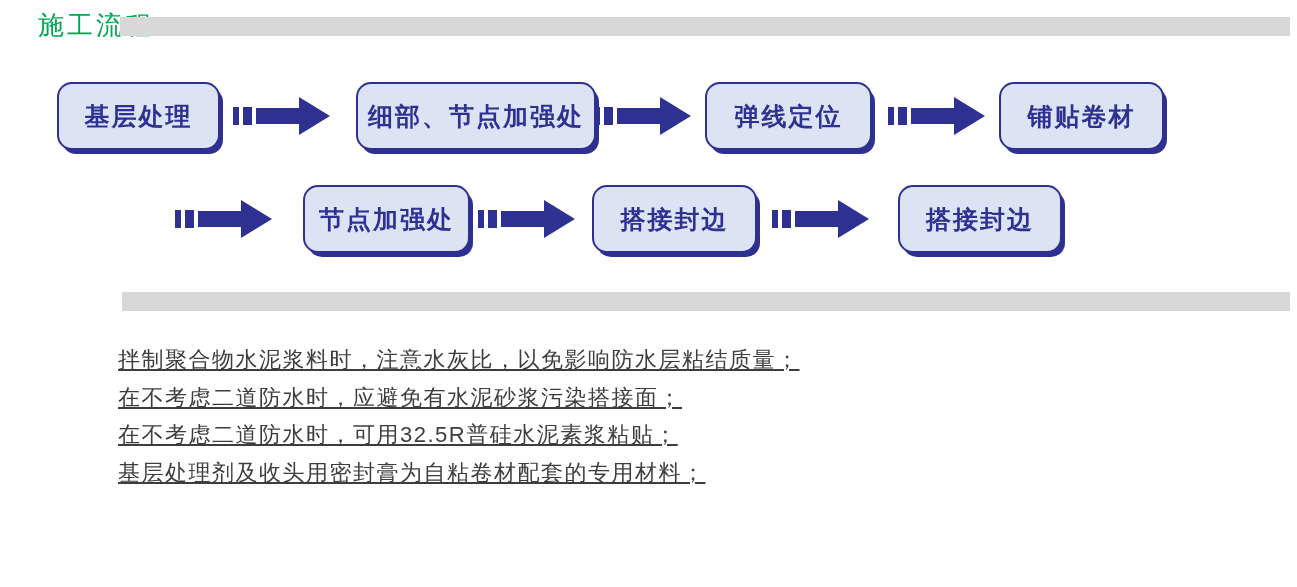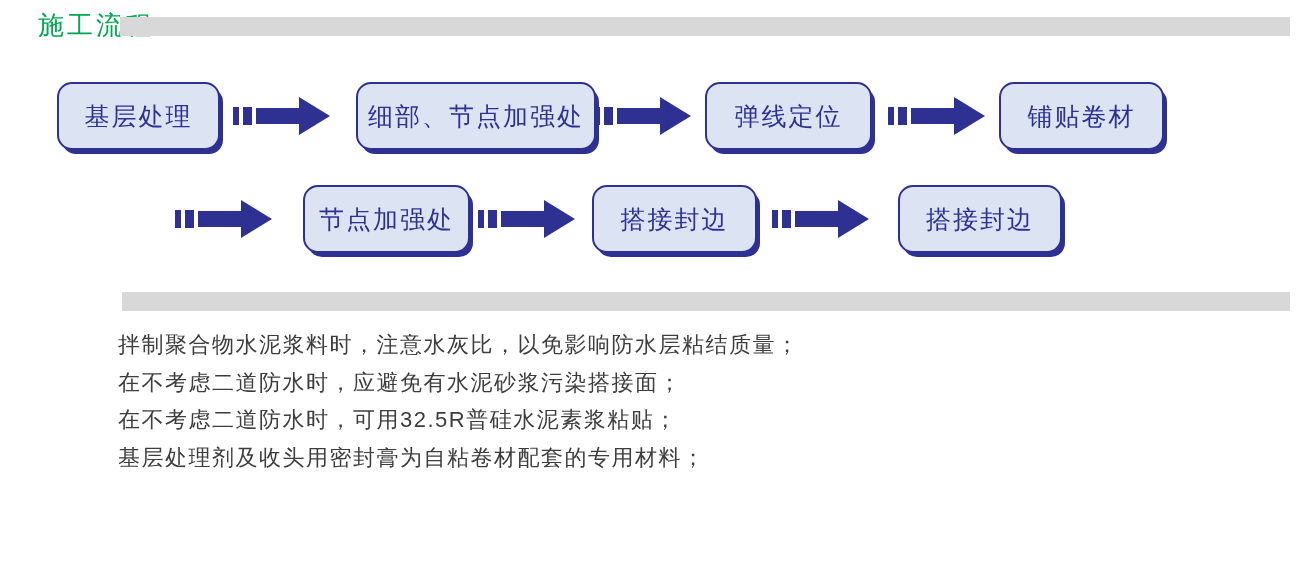--- a/index.html
+++ b/index.html
@@ -7,27 +7,27 @@
     --box-fill:#DCE3F2; --text-dark:#3D3D3D; --page-bg:#FFFFFF;
   }
   *{margin:0;padding:0;box-sizing:border-box;}
   body{font-family:"Liberation Sans","DejaVu Sans",sans-serif;background:#fff;}
   .canvas{position:relative;width:1297px;height:587px;background:var(--page-bg);overflow:hidden;}
   .section-title{position:absolute;left:7px;font-size:26px;font-weight:normal;color:var(--green);
     letter-spacing:3px;white-space:nowrap;margin-left:31px;}
   .header-bar{position:absolute;height:19px;background:var(--bar-gray);}
   .flow-box{position:absolute;height:68px;background:var(--box-fill);border:2.5px solid var(--navy);
     border-radius:15px;box-shadow:4px 5px 0 -1px var(--navy);display:flex;align-items:center;
-    justify-content:center;font-size:25px;font-weight:normal;color:var(--navy);letter-spacing:2px;
+    justify-content:center;font-size:25px;font-weight:bold;color:var(--navy);letter-spacing:2px;
     white-space:nowrap;}
   .flow-arrow{position:absolute;width:97px;height:44px;}
   .flow-arrow svg{display:block;width:100%;height:100%;}
   .flow-arrow svg *{fill:var(--navy);}
-  .notes{position:absolute;left:118px;top:326px;font-size:22px;line-height:37.6px;
-    color:var(--text-dark);letter-spacing:1.5px;font-weight:500;}
+  .notes{position:absolute;left:118px;top:341px;font-size:22px;line-height:37.6px;
+    color:var(--text-dark);letter-spacing:1.5px;font-weight:500;text-decoration:underline;}
   .note-line{white-space:nowrap;}
 </style>
 </head>
 <body>
 
 <div class="canvas">
 
   <span class="section-title" style="top:8px">施工流程</span>
   <div class="header-bar" style="left:120px;top:17px;width:1170px"></div>
 

